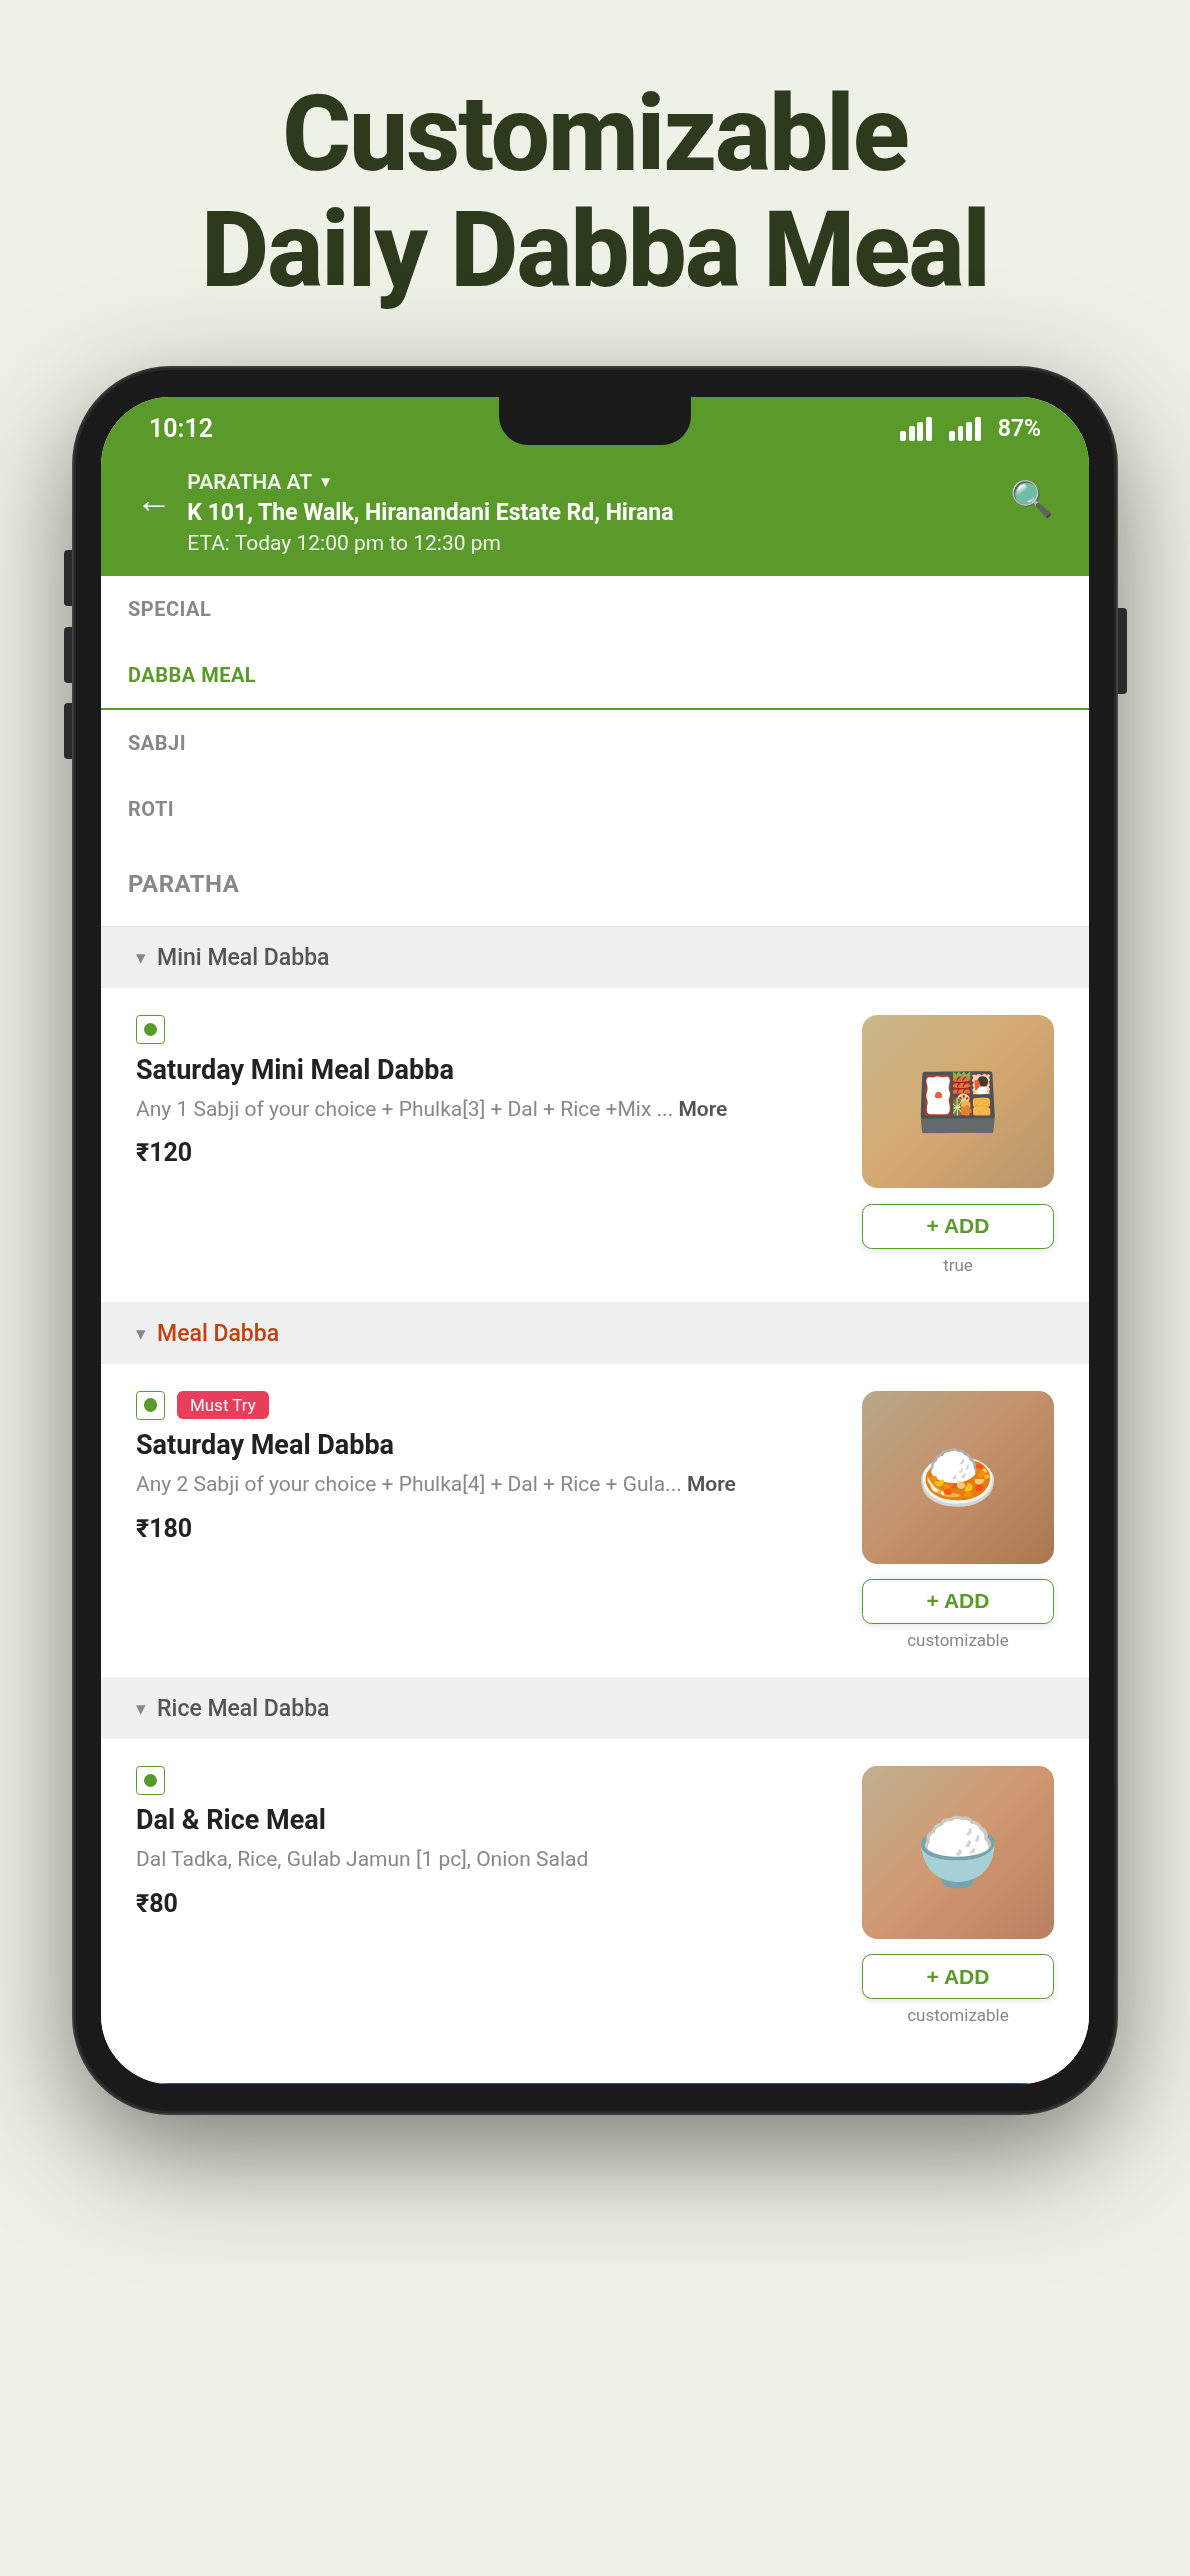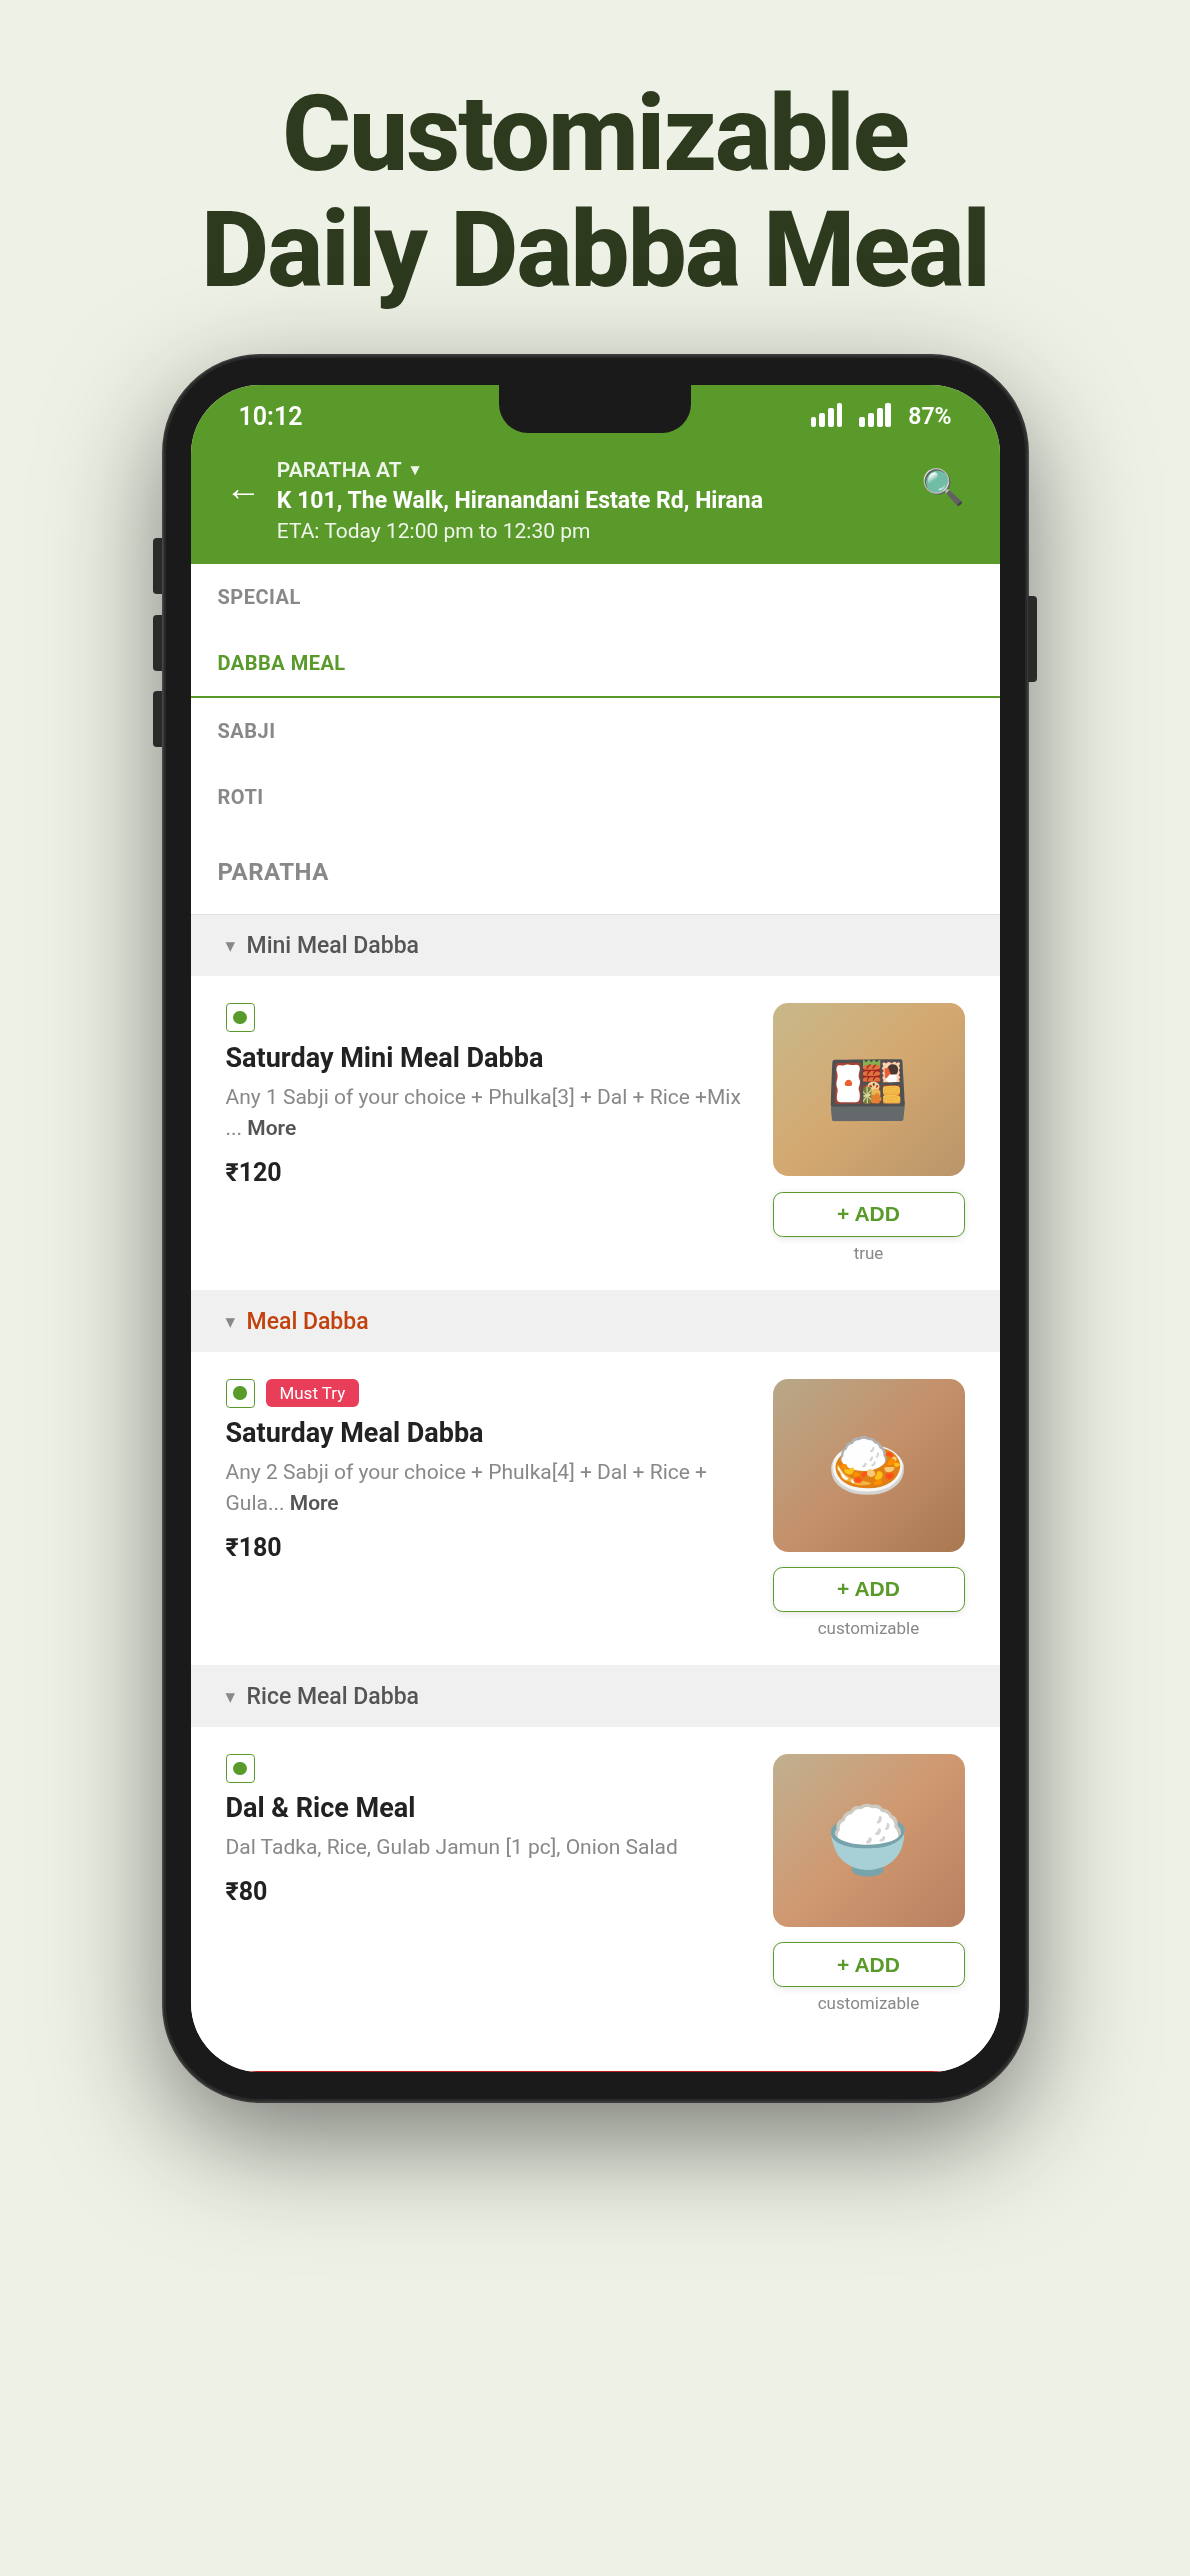--- a/index.html
+++ b/index.html
@@ -18,35 +18,35 @@
 </head>
 <body>
 
 <div style="width:100%;text-align:center;padding:77px 58px 48px;">
   <h1 style="font-size:105px;font-weight:800;color:#2d3a1e;line-height:1.1;letter-spacing:-1.9px;">
     <span>Customizable</span><br>
     <span>Daily Dabba Meal</span>
   </h1>
 </div>
 
-<div style="width:863px;margin:0 auto 77px;">
+<div style="width:1042px;margin:12px auto 77px;">
   <div style="background:#1a1a1a;border-radius:96px;padding:29px 27px;box-shadow:0 0 0 1.9px #3a3a3a,0 38px 115px rgba(0,0,0,0.5),inset 0 0 0 1.9px #2a2a2a;position:relative;">
 
     <div style="position:absolute;left:-10.5px;top:182px;width:8.6px;height:56px;background:#2a2a2a;border-radius:3.8px 0 0 3.8px;"></div>
     <div style="position:absolute;left:-10.5px;top:259px;width:8.6px;height:56px;background:#2a2a2a;border-radius:3.8px 0 0 3.8px;"></div>
     <div style="position:absolute;left:-10.5px;top:335px;width:8.6px;height:56px;background:#2a2a2a;border-radius:3.8px 0 0 3.8px;"></div>
 
     <div style="position:absolute;right:-10.5px;top:240px;width:8.6px;height:86px;background:#2a2a2a;border-radius:0 3.8px 3.8px 0;"></div>
 
     <div style="background:#f5f5f5;border-radius:69px;overflow:hidden;">
 
       <div style="background:#5a9a2a;display:flex;justify-content:space-between;align-items:center;padding:17px 48px 11.5px;color:white;font-size:25px;font-weight:600;position:relative;">
         <div style="position:absolute;top:0;left:50%;transform:translateX(-50%);width:192px;height:48px;background:#1a1a1a;border-radius:0 0 29px 29px;z-index:2;"></div>
         <span>10:12</span>
-        <div style="display:flex;align-items:flex-start;gap:17px;">
+        <div style="display:flex;align-items:center;gap:17px;">
 
           <div style="display:flex;align-items:flex-end;gap:2.9px;">
             <div style="width:5.8px;height:9.6px;background:white;border-radius:1.9px;"></div>
             <div style="width:5.8px;height:14.4px;background:white;border-radius:1.9px;"></div>
             <div style="width:5.8px;height:19px;background:white;border-radius:1.9px;"></div>
             <div style="width:5.8px;height:24px;background:white;border-radius:1.9px;"></div>
           </div>
 
           <div style="display:flex;align-items:flex-end;gap:2.9px;">
             <div style="width:5.8px;height:9.6px;background:white;border-radius:1.9px;"></div>

